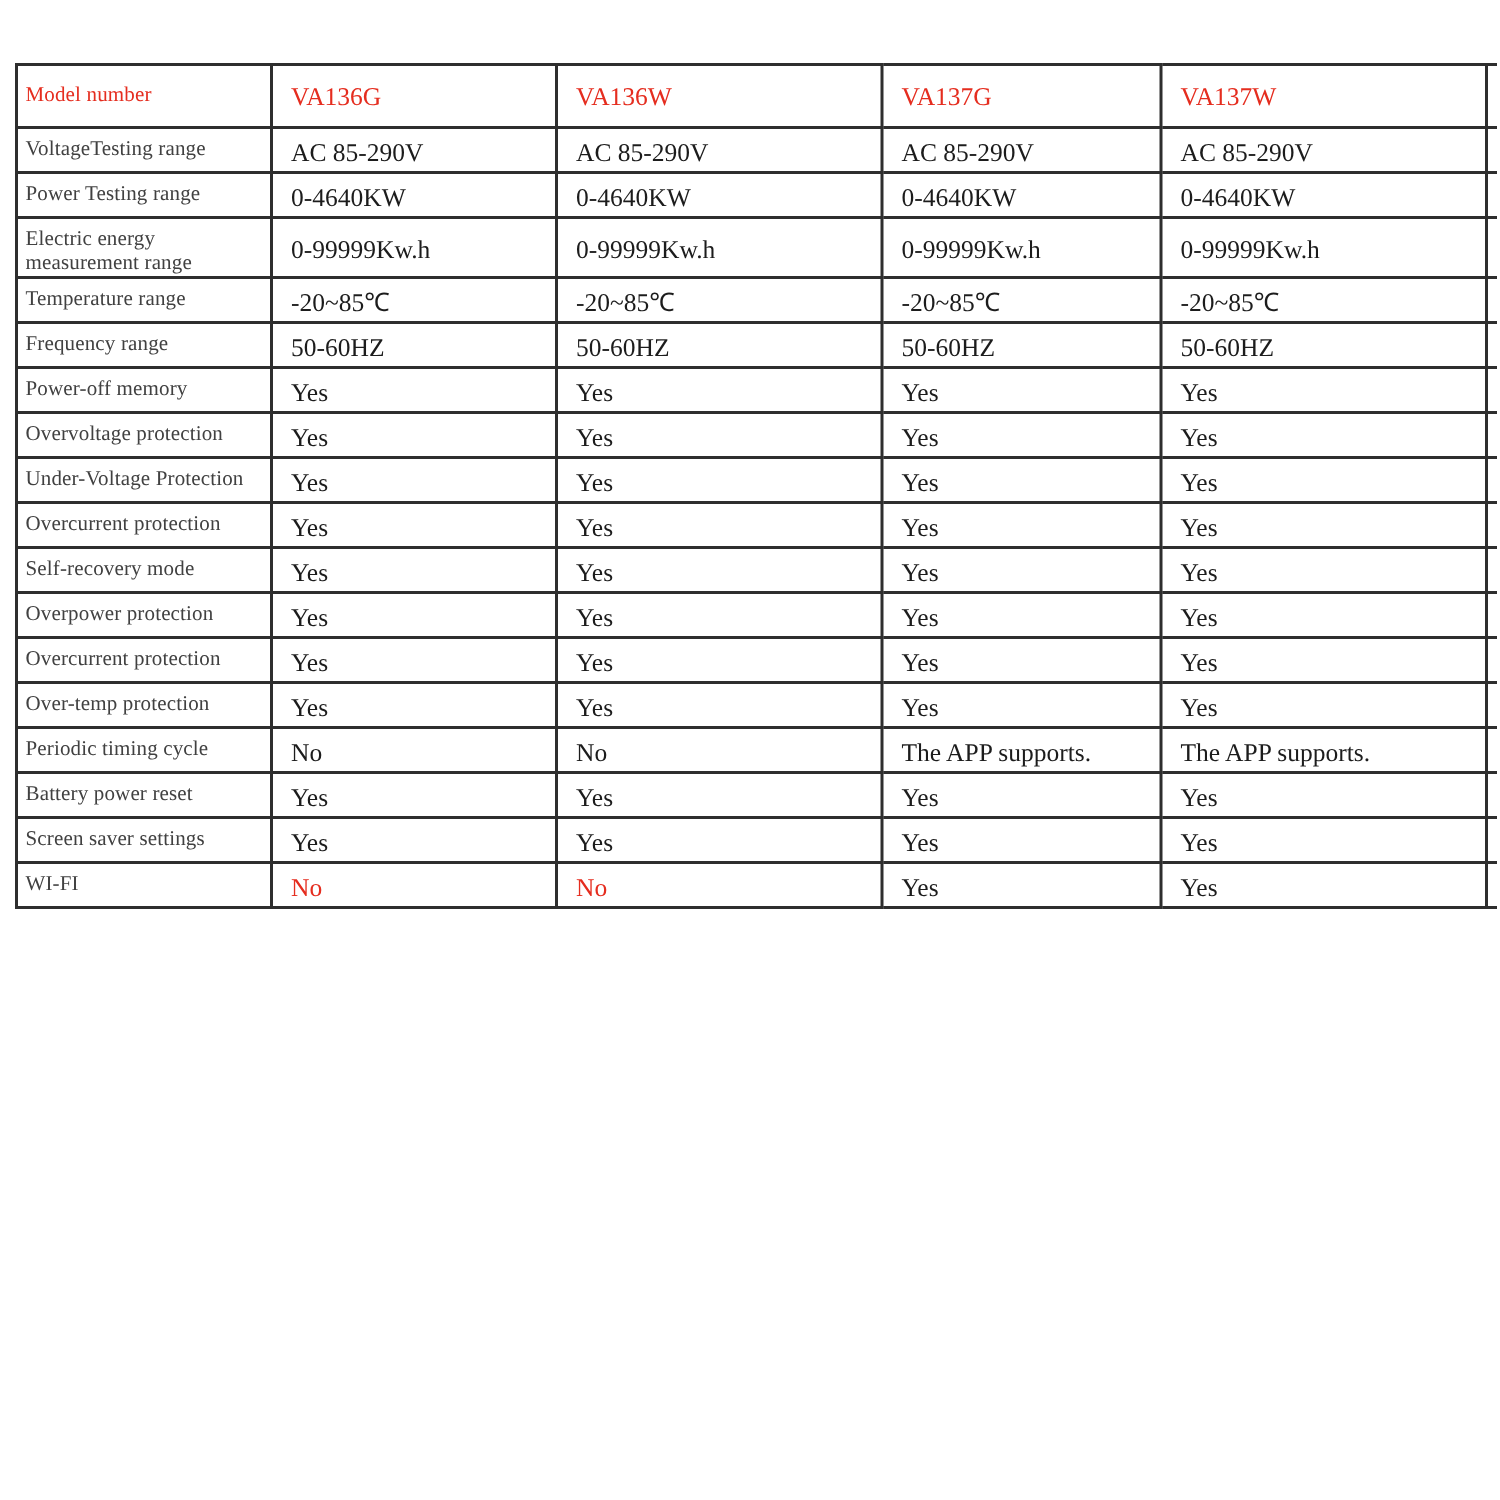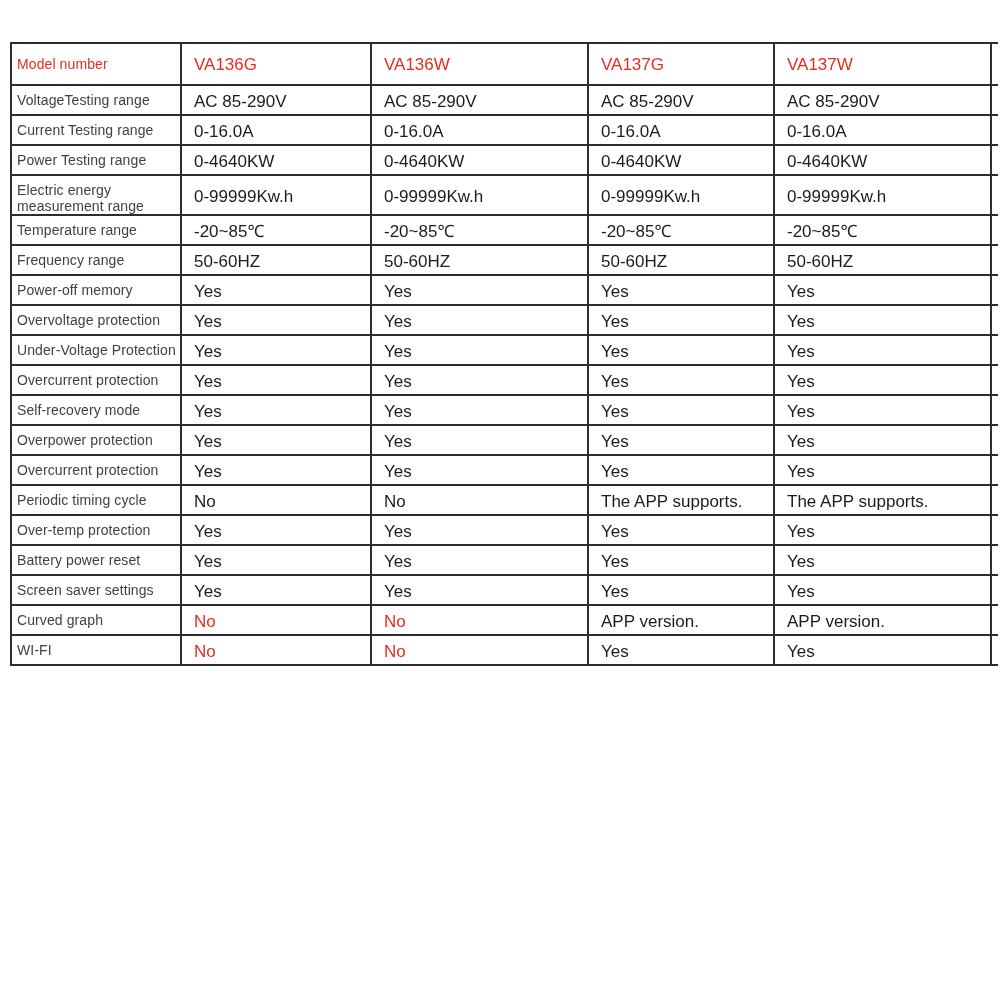--- a/index.html
+++ b/index.html
@@ -15,20 +15,21 @@
     font-family: "Liberation Sans", sans-serif;
   }
   .stage {
     position: absolute;
     left: 10px;
     top: 42px;
   }
   table.spec {
     border-collapse: collapse;
     table-layout: fixed;
+    font-family: Liberation Serif, serif;
   }
   table.spec col.c-label  { width: 170px; }
   table.spec col.c-m1     { width: 190px; }
   table.spec col.c-m2     { width: 217px; }
   table.spec col.c-m3     { width: 186px; }
   table.spec col.c-m4     { width: 217px; }
   table.spec col.c-sliver { width: 7px; }
 
   table.spec th, table.spec td {
     border: 2px solid var(--border, #2e2e2e);
@@ -97,28 +98,20 @@
         </tr>
         <tr class="data-row">
           <th class="label">VoltageTesting range</th>
           <td class="val">AC 85-290V</td>
           <td class="val">AC 85-290V</td>
           <td class="val">AC 85-290V</td>
           <td class="val">AC 85-290V</td>
           <td class="sliver"></td>
         </tr>
         <tr class="data-row">
-          <th class="label">Current Testing range</th>
-          <td class="val">0-16.0A</td>
-          <td class="val">0-16.0A</td>
-          <td class="val">0-16.0A</td>
-          <td class="val">0-16.0A</td>
-          <td class="sliver"></td>
-        </tr>
-        <tr class="data-row">
           <th class="label">Power Testing range</th>
           <td class="val">0-4640KW</td>
           <td class="val">0-4640KW</td>
           <td class="val">0-4640KW</td>
           <td class="val">0-4640KW</td>
           <td class="sliver"></td>
         </tr>
         <tr class="data-row">
           <th class="label">Electric energy measurement range</th>
           <td class="val">0-99999Kw.h</td>
@@ -186,64 +179,56 @@
         <tr class="data-row">
           <th class="label">Overpower protection</th>
           <td class="val">Yes</td>
           <td class="val">Yes</td>
           <td class="val">Yes</td>
           <td class="val">Yes</td>
           <td class="sliver"></td>
         </tr>
         <tr class="data-row">
           <th class="label">Overcurrent protection</th>
+          <td class="val">Yes</td>
+          <td class="val">Yes</td>
+          <td class="val">Yes</td>
+          <td class="val">Yes</td>
+          <td class="sliver"></td>
+        </tr>
+        <tr class="data-row">
+          <th class="label">Over-temp protection</th>
           <td class="val">Yes</td>
           <td class="val">Yes</td>
           <td class="val">Yes</td>
           <td class="val">Yes</td>
           <td class="sliver"></td>
         </tr>
         <tr class="data-row">
           <th class="label">Periodic timing cycle</th>
           <td class="val">No</td>
           <td class="val">No</td>
           <td class="val">The APP supports.</td>
           <td class="val">The APP supports.</td>
           <td class="sliver"></td>
         </tr>
         <tr class="data-row">
-          <th class="label">Over-temp protection</th>
-          <td class="val">Yes</td>
-          <td class="val">Yes</td>
-          <td class="val">Yes</td>
-          <td class="val">Yes</td>
-          <td class="sliver"></td>
-        </tr>
-        <tr class="data-row">
           <th class="label">Battery power reset</th>
           <td class="val">Yes</td>
           <td class="val">Yes</td>
           <td class="val">Yes</td>
           <td class="val">Yes</td>
           <td class="sliver"></td>
         </tr>
         <tr class="data-row">
           <th class="label">Screen saver settings</th>
           <td class="val">Yes</td>
           <td class="val">Yes</td>
           <td class="val">Yes</td>
           <td class="val">Yes</td>
-          <td class="sliver"></td>
-        </tr>
-        <tr class="data-row">
-          <th class="label">Curved graph</th>
-          <td class="val red">No</td>
-          <td class="val red">No</td>
-          <td class="val">APP version.</td>
-          <td class="val">APP version.</td>
           <td class="sliver"></td>
         </tr>
         <tr class="data-row">
           <th class="label">WI-FI</th>
           <td class="val red">No</td>
           <td class="val red">No</td>
           <td class="val">Yes</td>
           <td class="val">Yes</td>
           <td class="sliver"></td>
         </tr>

